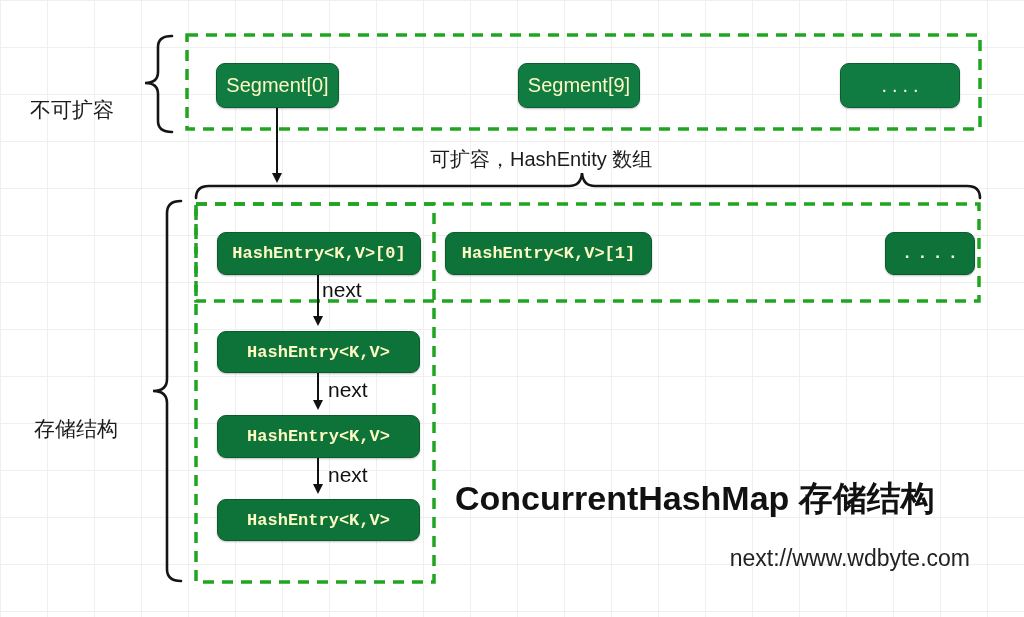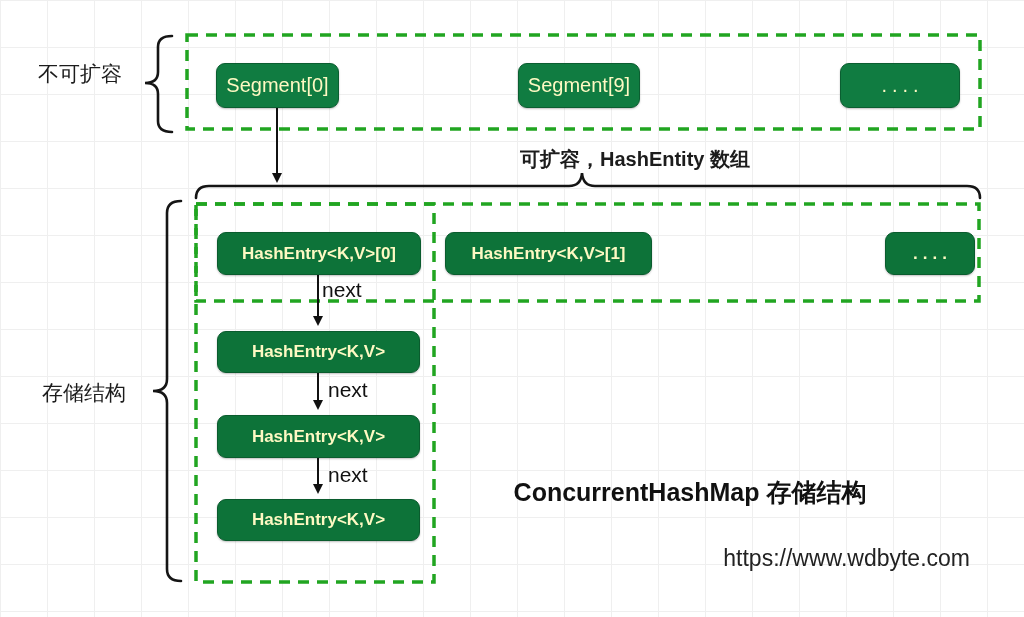--- a/index.html
+++ b/index.html
@@ -27,48 +27,48 @@
   .seg-box{
     background:#107c41;
     border:1px solid #0b5e31;
     font-size:20px;
     font-family:"Liberation Sans", sans-serif;
   }
   .entry-box{
     background:#0d7339;
     border:1px solid #0a5c2e;
     font-size:17px;
-    font-family:Liberation Sans, sans-serif;
+    font-family:Liberation Mono, monospace;
     font-weight:600;
   }
   .dots{letter-spacing:5px;padding-left:5px;}
   .lbl{position:absolute;white-space:nowrap;}
-  .cjk{font-size:21px;color:#1c1c1c;text-align:center;}
+  .cjk{font-size:21px;color:#1c1c1c;text-align:left;margin-top:36px;}
   .next-label{font-size:21px;color:#111111;}
   #seg0{left:216px;top:63px;width:121px;height:43px;}
   #seg1{left:366px;top:63px;width:115px;height:43px;}
   #seg2{left:518px;top:63px;width:120px;height:43px;}
   #seg3{left:686px;top:63px;width:121px;height:43px;}
   #seg4{left:840px;top:63px;width:113px;height:43px;}
   #ent0{left:217px;top:232px;width:202px;height:41px;}
   #ent1{left:445px;top:232px;width:205px;height:41px;}
   #ent2{left:663px;top:232px;width:204px;height:41px;}
   #ent3{left:885px;top:232px;width:83px;height:41px;}
   #chain0{left:217px;top:331px;width:201px;height:40px;}
   #chain1{left:217px;top:415px;width:201px;height:41px;}
   #chain2{left:217px;top:499px;width:201px;height:40px;}
   #lbl-seg-line1{left:30px;top:60px;width:100px;}
   #lbl-seg-line2{left:12px;top:94px;width:130px;}
-  #lbl-array{left:430px;top:146px;width:320px;font-size:20px;text-align:right;font-weight:bold;}
+  #lbl-array{left:430px;top:146px;width:320px;font-size:20px;text-align:left;}
   #lbl-collision{left:34px;top:379px;width:100px;}
   #next0{left:322px;top:278px;}
   #next1{left:328px;top:378px;}
   #next2{left:328px;top:463px;}
   #title{left:455px;top:476px;width:470px;text-align:center;
-         font-size:25px;font-weight:700;color:#111111;letter-spacing:0px;}
+         font-size:34px;font-weight:700;color:#111111;letter-spacing:0px;}
   #url{left:620px;top:545px;width:350px;text-align:right;font-size:23px;color:#222222;}
 </style>
 </head>
 <body>
 
 <div class="canvas">
 
   <svg class="overlay" width="1024" height="617" viewBox="0 0 1024 617">
     <defs>
       <marker id="arrowhead" markerUnits="userSpaceOnUse" markerWidth="14" markerHeight="14" refX="3" refY="5" orient="auto">
@@ -104,15 +104,15 @@
 
   <div class="box entry-box" id="chain0">HashEntry&lt;K,V&gt;</div>
   <div class="box entry-box" id="chain1">HashEntry&lt;K,V&gt;</div>
   <div class="box entry-box" id="chain2">HashEntry&lt;K,V&gt;</div>
 
   <div class="lbl next-label" id="next0">next</div>
   <div class="lbl next-label" id="next1">next</div>
   <div class="lbl next-label" id="next2">next</div>
 
   <div class="lbl" id="title">ConcurrentHashMap 存储结构</div>
-  <div class="lbl" id="url">https://www.wdbyte.com</div>
+  <div class="lbl" id="url">next://www.wdbyte.com</div>
 
 </div>
 
 </body></html>

